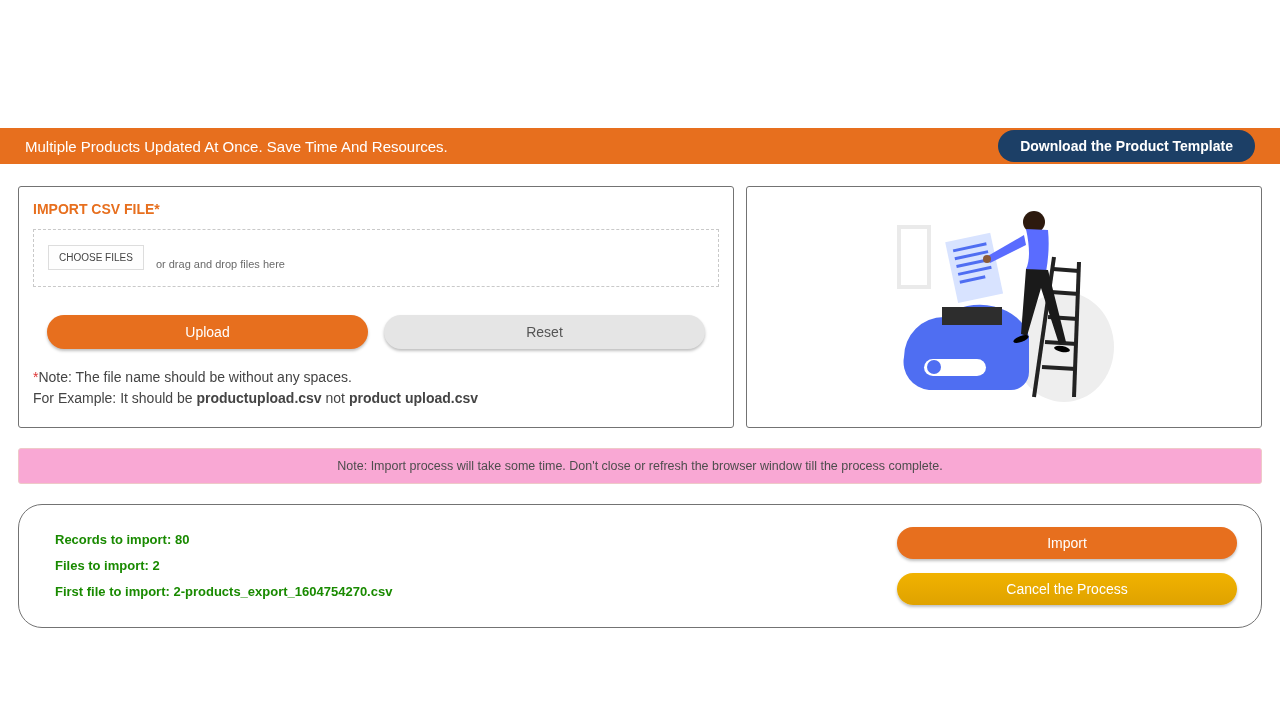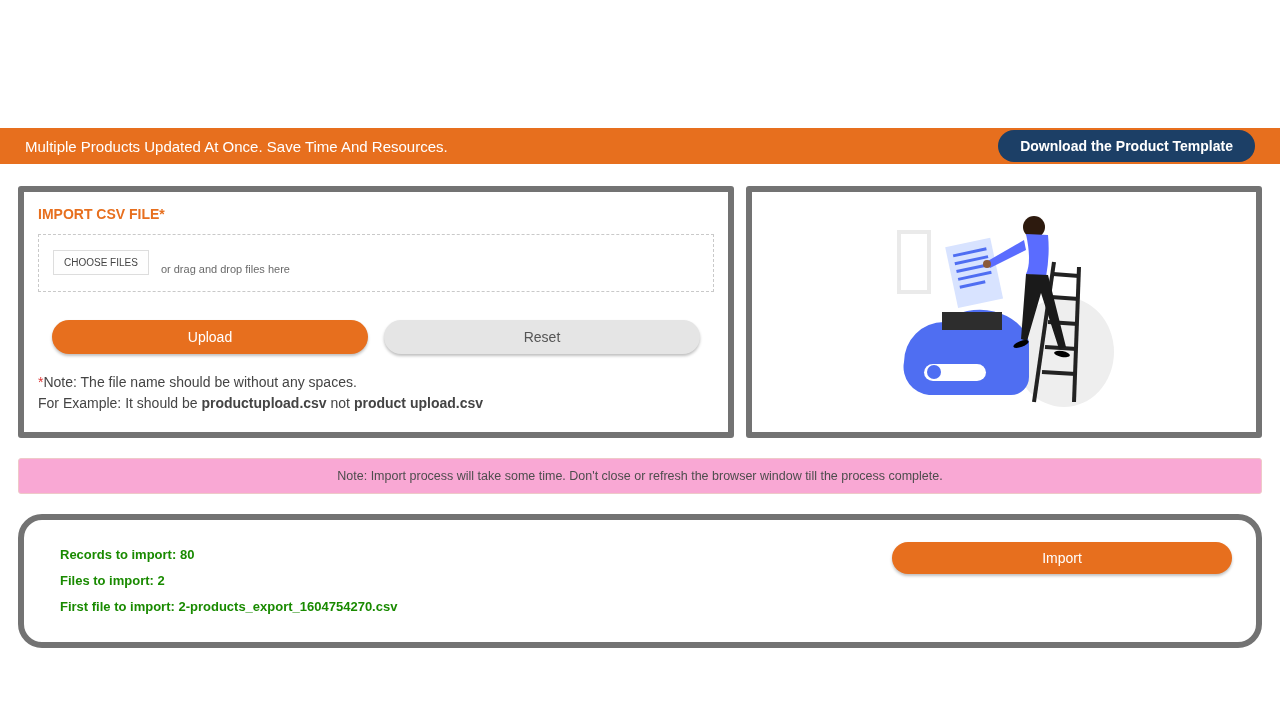--- a/index.html
+++ b/index.html
@@ -32,21 +32,21 @@
     font-weight: bold;
   }
   .content-row {
     display: flex;
     gap: 12px;
     padding: 0 18px;
     margin-top: 22px;
   }
   .panel {
     background: #fff;
-    border: 6px solid #737373;
+    border: 1px solid #737373;
     border-radius: 3px;
   }
   .left-panel {
     flex: 1;
     padding: 14px 14px 18px 14px;
   }
   .right-panel {
     width: 516px;
     display: flex;
     align-items: center;
@@ -227,14 +227,15 @@
     </div>
     <div>
       <span>Files to import: </span><span>2</span>
     </div>
     <div>
       <span>First file to import: </span><span>2-products_export_1604754270.csv</span>
     </div>
   </div>
   <div class="summary-right">
     <button class="action-btn btn-orange">Import</button>
+    <button class="action-btn btn-yellow">Cancel the Process</button>
   </div>
 </div>
 
 </body></html>

